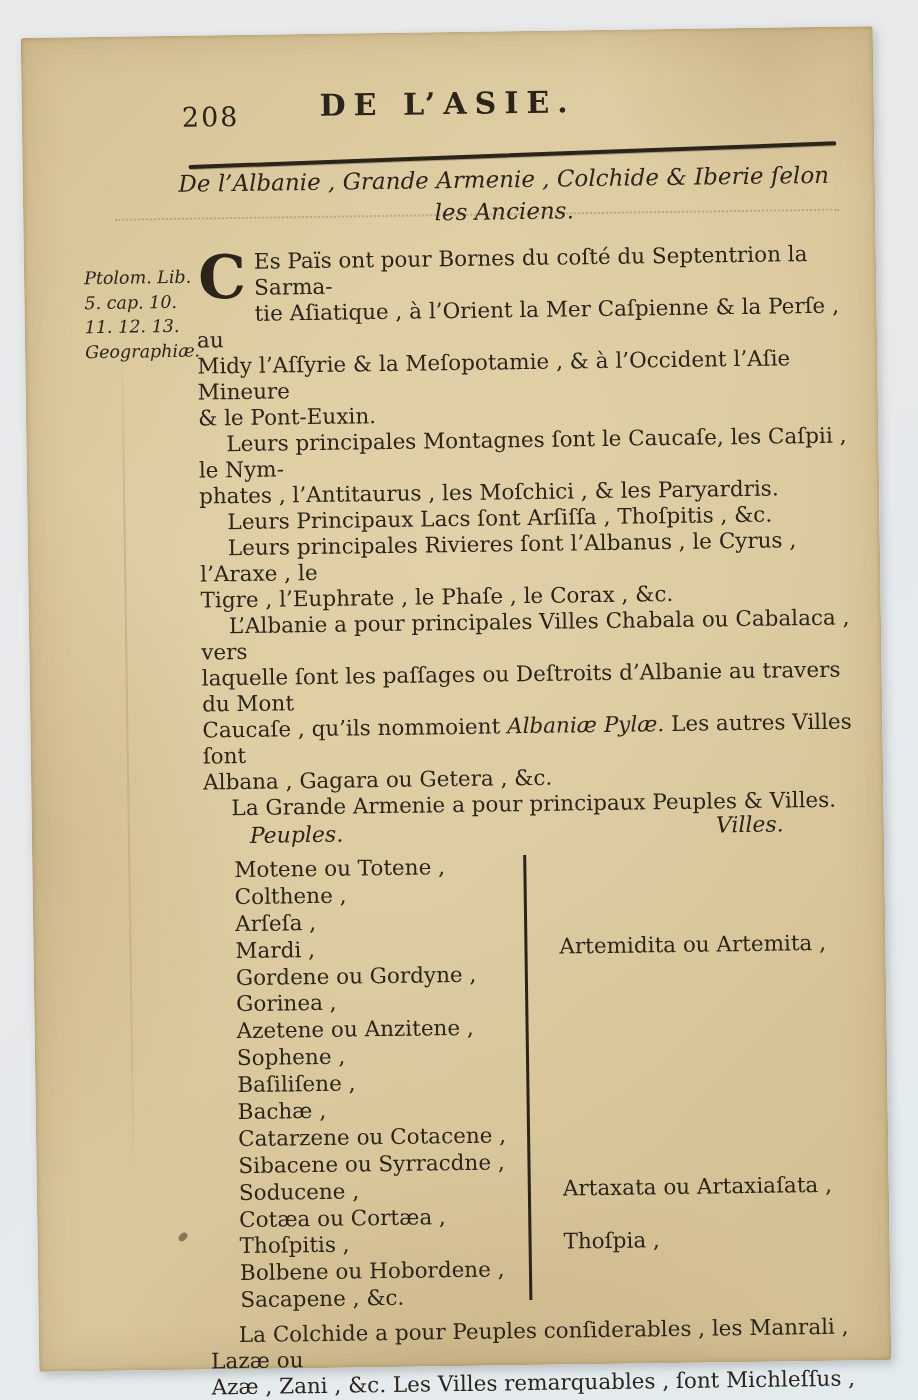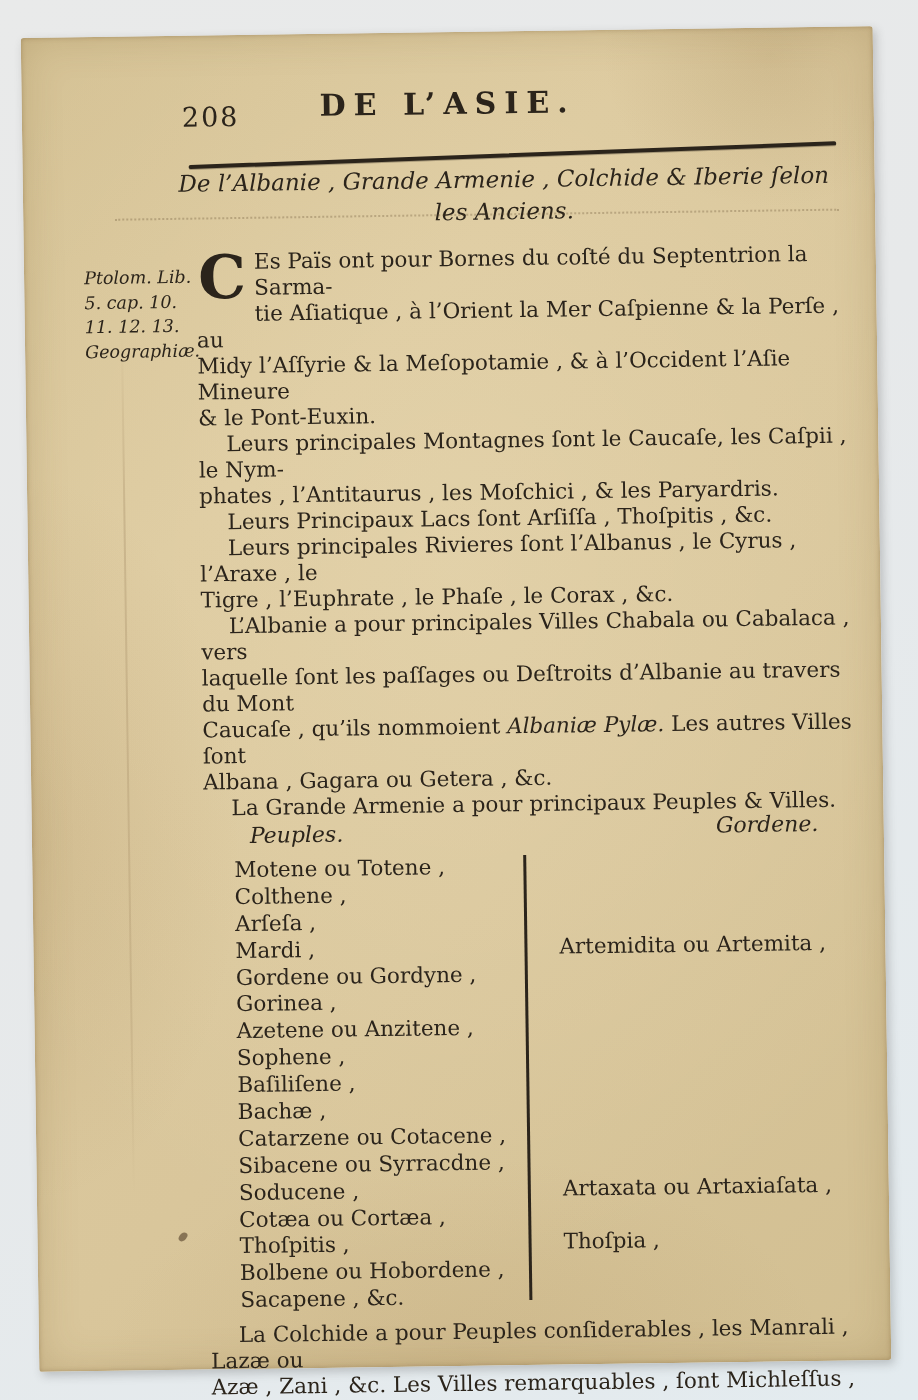--- a/index.html
+++ b/index.html
@@ -98,21 +98,21 @@
       <div class="para indent">L’Albanie a pour principales Villes Chabala ou Cabalaca , vers
 laquelle ſont les paſſages ou Deſtroits d’Albanie au travers du Mont</div>
       <div class="para"><span>Caucaſe , qu’ils nommoient </span><span class="inline-it">Albaniæ Pylæ.</span><span>  Les autres Villes ſont</span></div>
       <div class="para">Albana , Gagara ou Getera , &amp;c.</div>
     </div>
 
     <div class="para indent">La Grande Armenie a pour principaux Peuples &amp; Villes.</div>
 
     <div class="tbl-headers">
       <span class="h-left">Peuples.</span>
-      <span class="h-right">Gordene.</span>
+      <span class="h-right">Villes.</span>
     </div>
 
     <div class="tbl" id="armenia-table">
       <div class="tbl-divider"></div>
     <div class="tbl-row">
           <div class="c-left">Motene ou Totene ,</div>
           <div class="c-right"></div>
         </div>
         <div class="tbl-row">
           <div class="c-left">Colthene ,</div>

